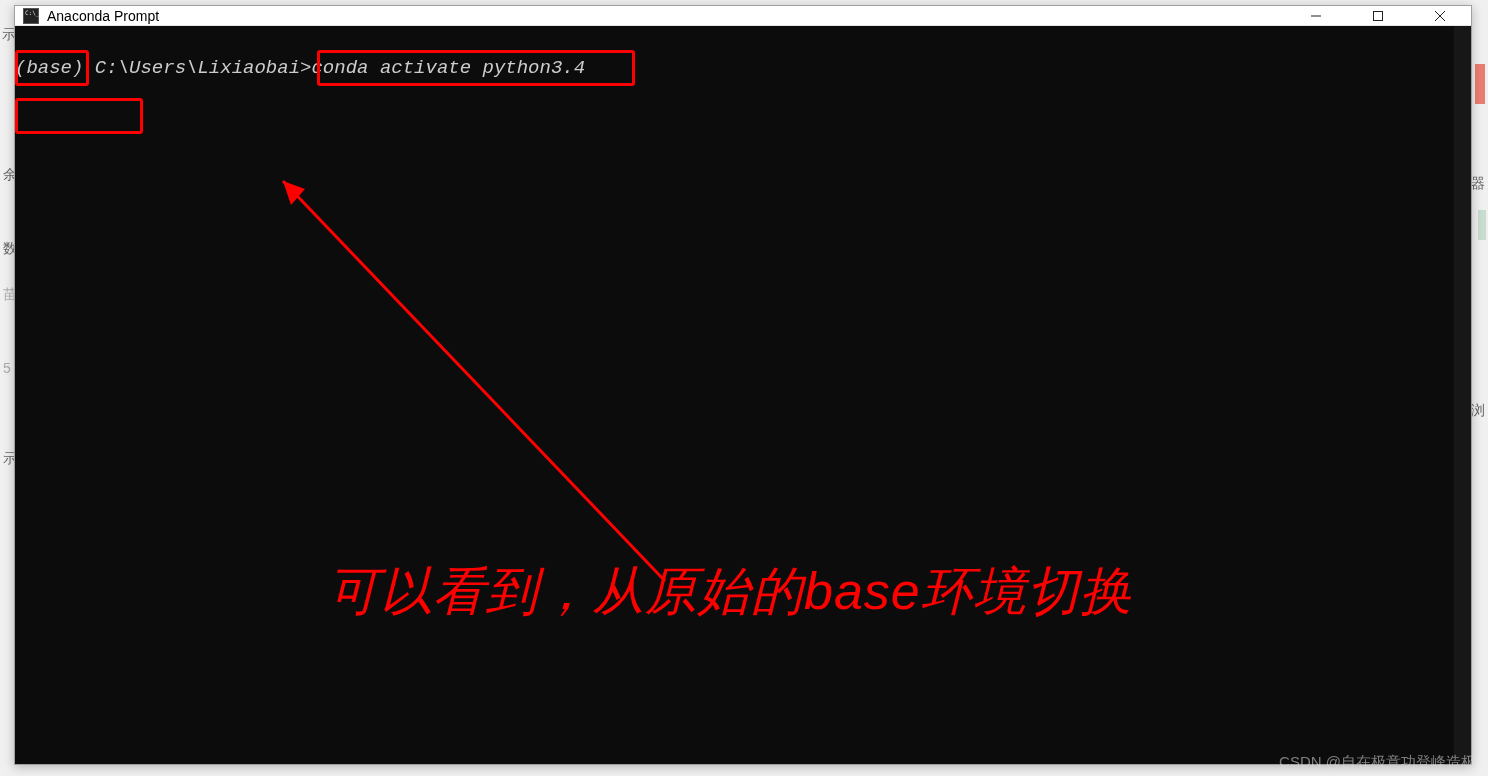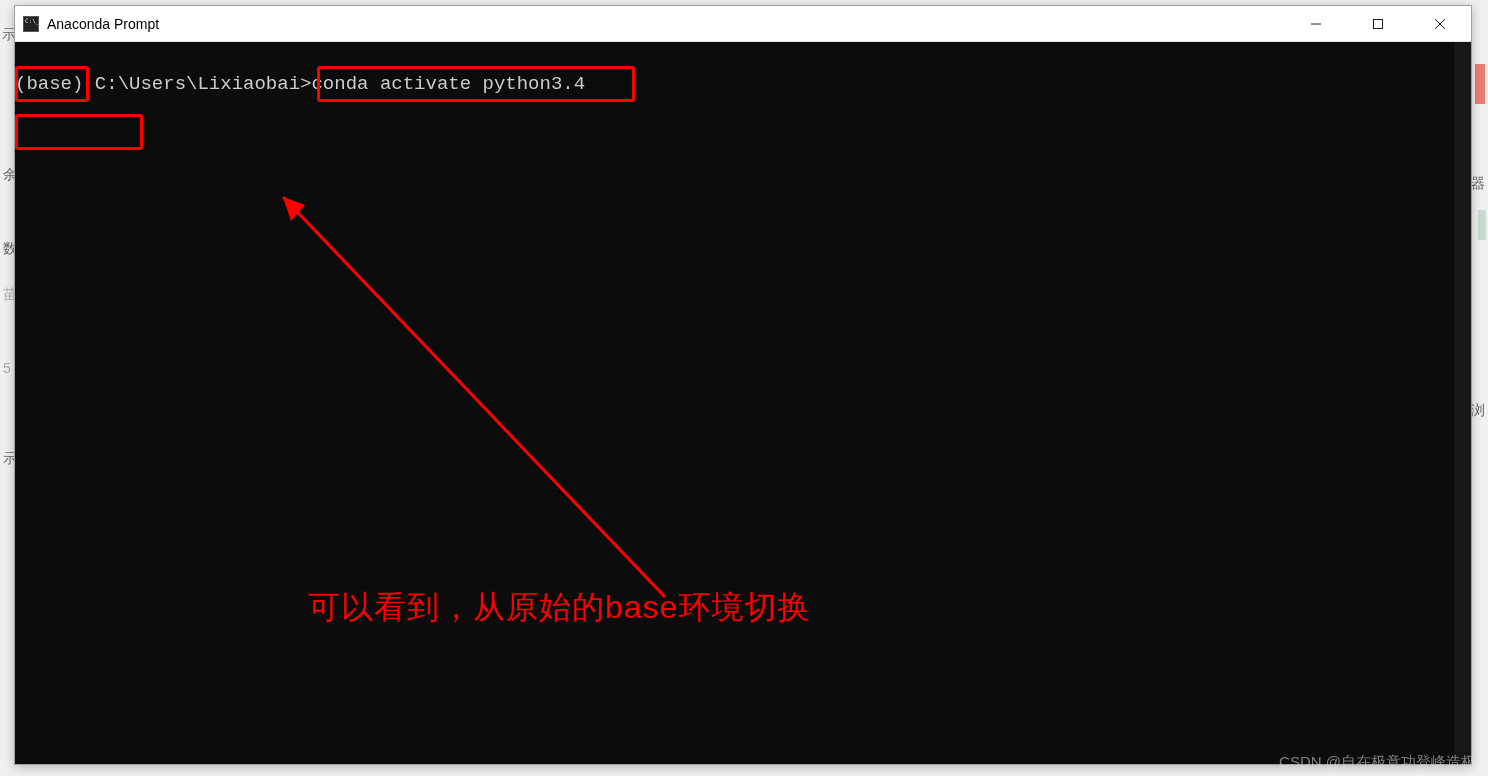--- a/index.html
+++ b/index.html
@@ -36,21 +36,21 @@
       top: 5px;
       width: 1458px;
       height: 760px;
       background: #fff;
       border: 1px solid #a0a0a0;
       box-shadow: 0 2px 10px rgba(0,0,0,0.25);
       display: flex;
       flex-direction: column;
     }
     .titlebar {
-      height: 36px;
+      height: 20px;
       background: #ffffff;
       display: flex;
       align-items: center;
       padding: 0 0 0 8px;
       border-bottom: 1px solid #e6e6e6;
       user-select: none;
     }
     .title-icon {
       width: 16px;
       height: 16px;
@@ -91,20 +91,21 @@
 
     .terminal {
       flex: 1;
       background: #0c0c0c;
       position: relative;
       font-family: Consolas, "Courier New", monospace;
       font-size: 19px;
       line-height: 24px;
       color: #cccccc;
       overflow: hidden;
+      font-style: italic;
     }
     .term-content {
       position: absolute;
       left: 0px;
       top: 30px;
     }
     .term-line {
       white-space: pre;
       height: 24px;
     }
@@ -138,24 +139,24 @@
       width: 430px;
       height: 430px;
       overflow: visible;
     }
     .arrow line { stroke:#ff0000; stroke-width:3; }
     .arrow polygon { fill:#ff0000; }
 
     
     .anno-text {
       position: absolute;
-      left: 293px;
+      left: 312px;
       top: 536px;
       color: #ff0000;
-      font-size: 32px;
+      font-size: 52px;
       line-height: 58px;
       font-family: "Microsoft YaHei", "SimSun", sans-serif;
       pointer-events: none;
       letter-spacing: 1px;
     }
 
     
     .watermark {
       position: absolute;
       right: 12px;

